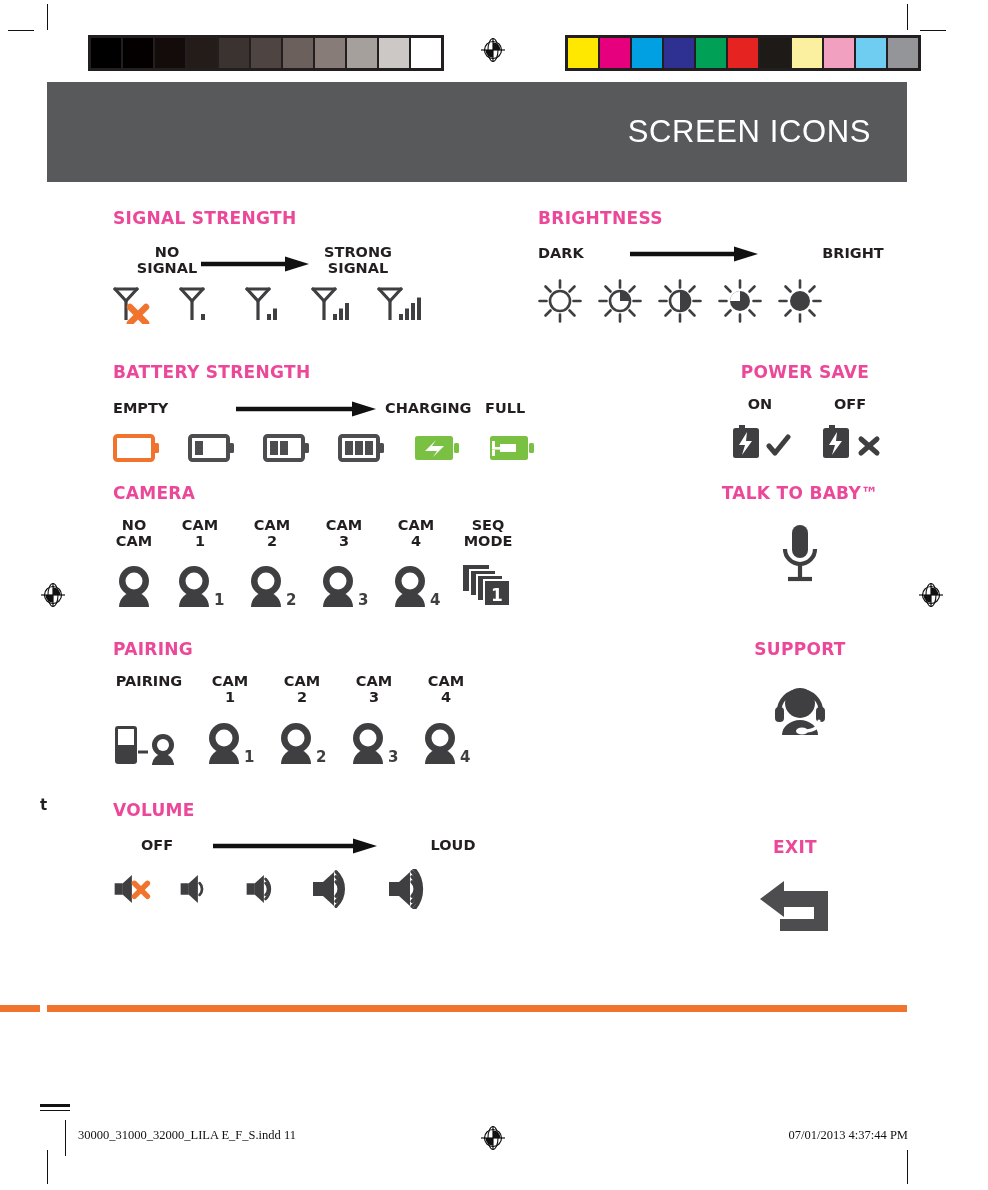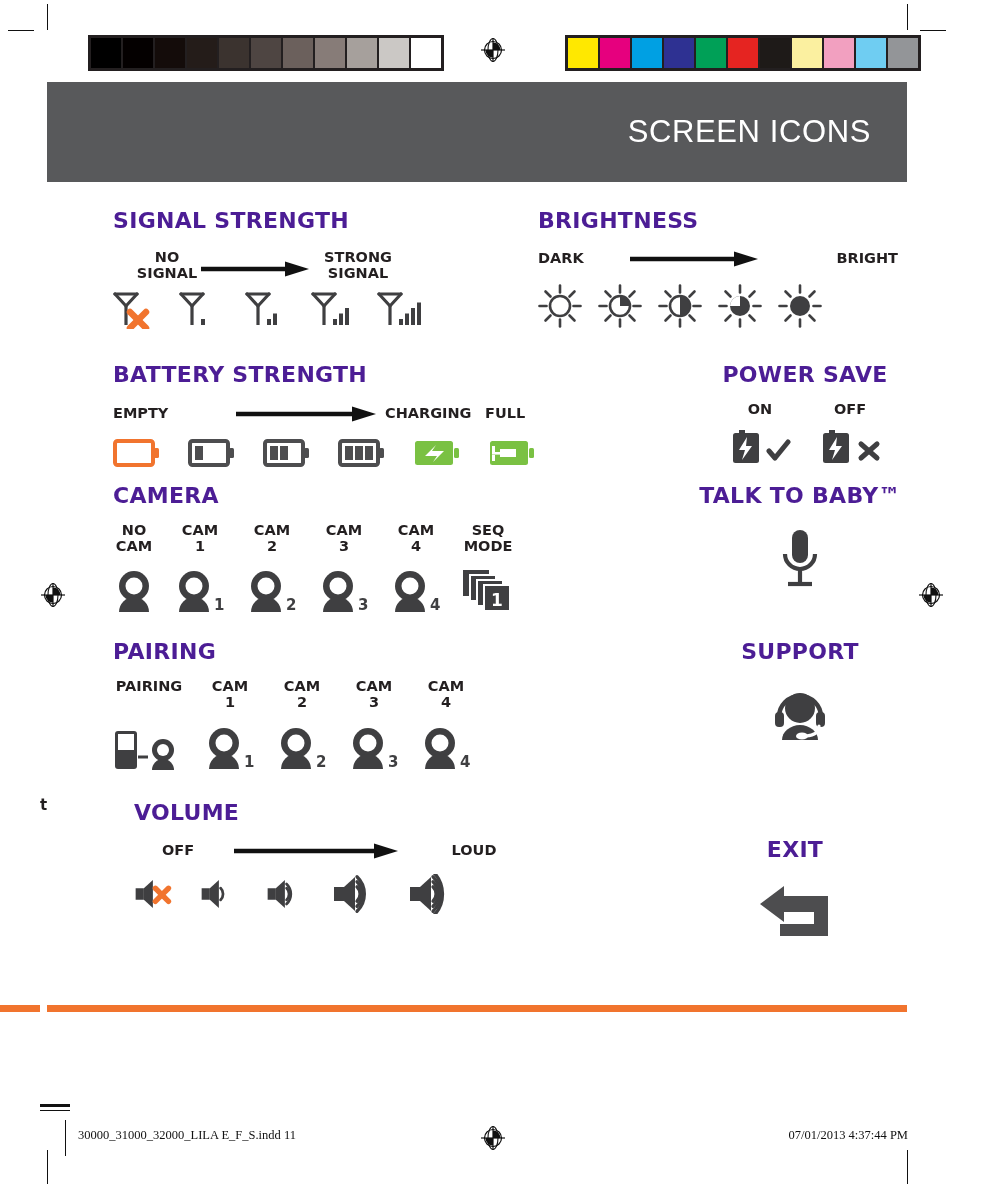--- a/index.html
+++ b/index.html
@@ -30,21 +30,21 @@
   .header-title {
     position: absolute; right: 36px; top: 50%; transform: translateY(-50%);
     color: #ffffff; font-size: 31px; letter-spacing: .6px; font-weight: 400;
     white-space: nowrap;
   }
 
   
   .sect { position: absolute; }
   .sect-title {
     font-family: "DejaVu Sans", sans-serif;
-    font-weight: bold; font-size: 22px; color: #4c1d95;
+    font-weight: bold; font-size: 17px; color: #ec4899;
     letter-spacing: .3px; white-space: nowrap;
   }
   .sect-title.center { text-align: center; }
 
   
   .row { display: flex; align-items: flex-end; }
   .item { display: flex; flex-direction: column; align-items: center; }
   .item-label {
     font-family: "DejaVu Sans", sans-serif;
     font-weight: bold; font-size: 14.5px; color: #231f20;
@@ -234,21 +234,21 @@
             <rect x="40" y="11.5" width="4" height="22.5" fill="#3f3f41"></rect>
     </svg>
         </div>
       </div>
   </div>
 
   <div class="sect" style="left:538px; top:208px; width:360px;">
     <div class="sect-title">BRIGHTNESS</div>
     <div style="position:relative; height:22px; margin-top:17px;">
       <div class="item-label" style="position:absolute; left:0px; top:0; width:70px; text-align:left;">DARK</div>
-      <div class="item-label" style="position:absolute; right:0px; top:0; width:90px; text-align:right;">BRIGHT</div>
+      <div class="item-label" style="position:absolute; right:0px; top:0; width:90px; text-align:center;">BRIGHT</div>
       <svg class="arrow" style="left:92px; top:1px;" width="128" height="16" viewBox="0 0 128 16">
         <line x1="0" y1="8" x2="108" y2="8" stroke="#111" stroke-width="4.5"></line>
         <polygon points="104,0.5 128,8 104,15.5" fill="#111"></polygon>
       </svg>
     </div>
     <div class="row" id="brightRow" style="margin-top:12px; gap:16px;">
         <div class="icon-wrap">
           <svg width="44" height="44" viewBox="0 0 44 44">
             <line x1="35.5" y1="22.0" x2="42.5" y2="22.0" stroke="#3f3f41" stroke-width="2.6" stroke-linecap="round"></line>
             <line x1="31.5" y1="31.5" x2="36.5" y2="36.5" stroke="#3f3f41" stroke-width="2.6" stroke-linecap="round"></line>
@@ -580,21 +580,21 @@
         <circle cx="31" cy="24" r="15" fill="#3f3f41"></circle>
         <path d="M13 56 a18 15 0 0 1 36 0 z" fill="#3f3f41"></path>
         <rect x="6" y="28" width="9" height="15" rx="4" fill="#3f3f41"></rect>
         <rect x="47" y="28" width="9" height="15" rx="4" fill="#3f3f41"></rect>
         <path d="M50 42 q0 9 -13 10" fill="none" stroke="#ffffff" stroke-width="3.2" stroke-linecap="round"></path>
         <ellipse cx="33" cy="52" rx="6" ry="3.6" fill="#ffffff"></ellipse>
       </svg>
     </div>
   </div>
 
-  <div class="sect" style="left:113px; top:800px; width:430px;margin-left:21px;">
+  <div class="sect" style="left:113px; top:800px; width:430px;">
     <div class="sect-title">VOLUME</div>
     <div style="position:relative; height:22px; margin-top:17px;">
       <div class="item-label" style="position:absolute; left:16px; top:0; width:56px;">OFF</div>
       <div class="item-label" style="position:absolute; left:300px; top:0; width:80px;">LOUD</div>
       <svg class="arrow" style="left:100px; top:1px;" width="164" height="16" viewBox="0 0 164 16">
         <line x1="0" y1="8" x2="144" y2="8" stroke="#111" stroke-width="4.5"></line>
         <polygon points="140,0.5 164,8 140,15.5" fill="#111"></polygon>
       </svg>
     </div>
     <div class="row" id="volumeRow" style="margin-top:10px; gap:20px;">

